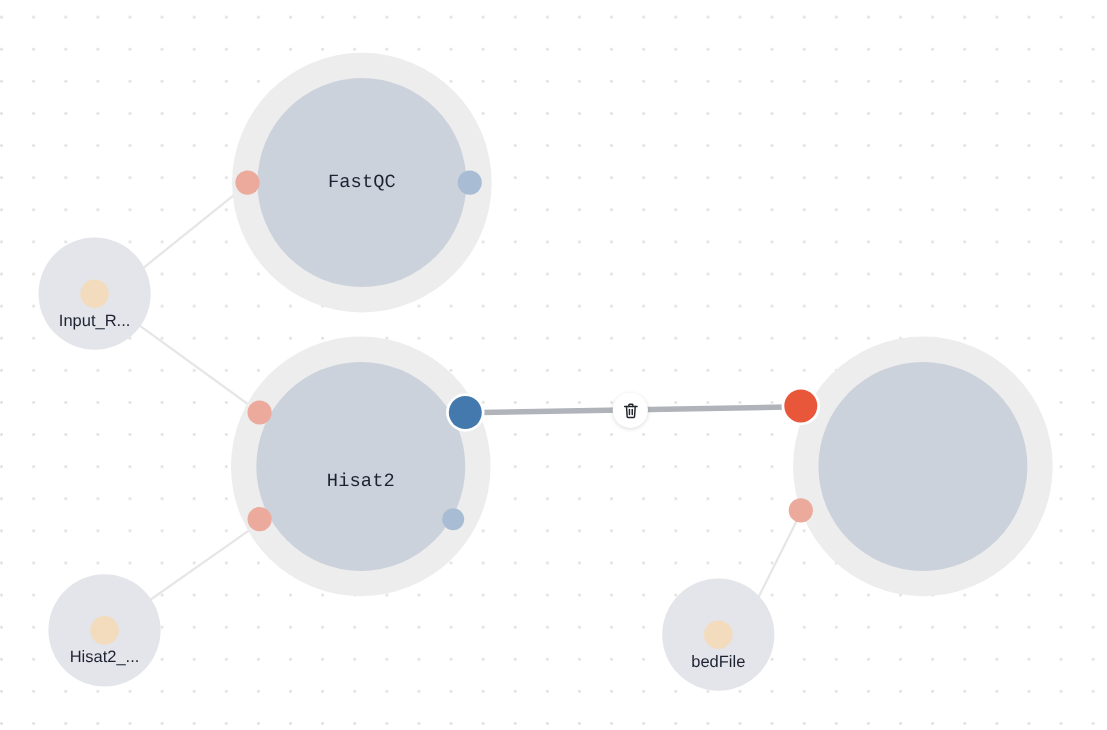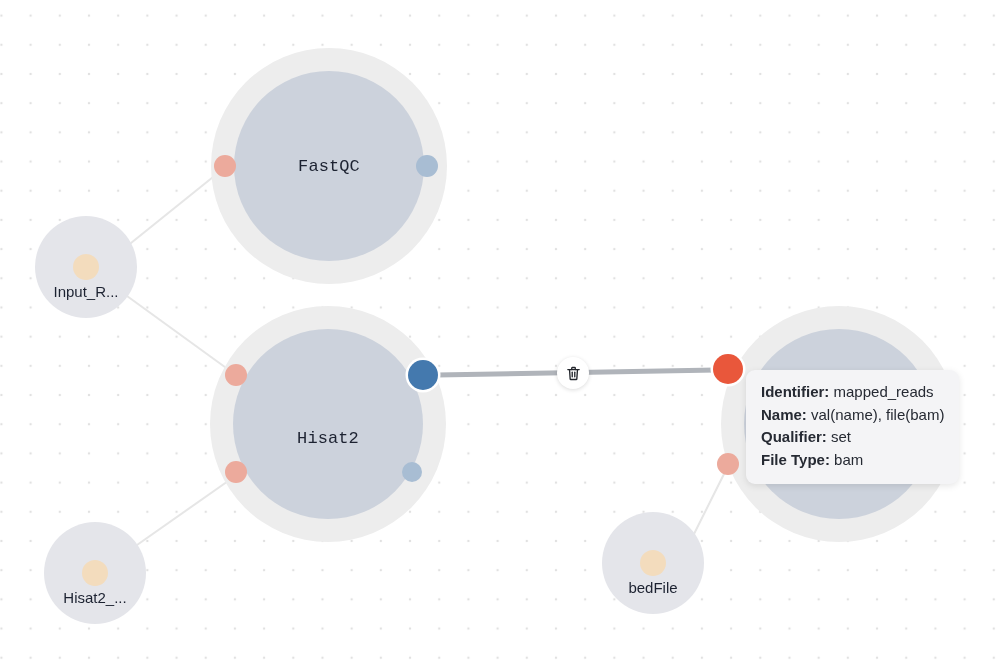--- a/index.html
+++ b/index.html
@@ -151,21 +151,21 @@
 
   <div id="data-layer">
       <div class="data-node" style="left: 35px; top: 216px; width: 102px; height: 102px; background: rgb(228, 229, 234);">
         <div class="data-dot" style="width: 26px; height: 26px; left: 38px; top: 38px; background: rgb(243, 220, 189);"></div>
         <span class="data-label" style="color: rgb(28, 34, 49); top: 67px; left: 50%; transform: translateX(-50%);">Input_R...</span>
       </div>
       <div class="data-node" style="left: 44px; top: 522px; width: 102px; height: 102px; background: rgb(228, 229, 234);">
         <div class="data-dot" style="width: 26px; height: 26px; left: 38px; top: 38px; background: rgb(243, 220, 189);"></div>
         <span class="data-label" style="color: rgb(28, 34, 49); top: 67px; left: 50%; transform: translateX(-50%);">Hisat2_...</span>
       </div>
-      <div class="data-node" style="left: 602px; top: 512px; width: 102px; height: 102px; background: rgb(228, 229, 234);">
+      <div class="data-node" style="left: 602px; top: 526px; width: 102px; height: 102px; background: rgb(228, 229, 234);">
         <div class="data-dot" style="width: 26px; height: 26px; left: 38px; top: 38px; background: rgb(243, 220, 189);"></div>
         <span class="data-label" style="color: rgb(28, 34, 49); top: 67px; left: 50%; transform: translateX(-50%);">bedFile</span>
       </div>
     </div>
 
   <div id="port-layer">
       <div class="port port-in" style="left: 214px; top: 155px; width: 22px; height: 22px;"></div>
       <div class="port port-out" style="left: 416px; top: 155px; width: 22px; height: 22px;"></div>
       <div class="port port-in" style="left: 225px; top: 364px; width: 22px; height: 22px;"></div>
       <div class="port port-in" style="left: 225px; top: 461px; width: 22px; height: 22px;"></div>
@@ -180,20 +180,14 @@
       <svg width="17" height="17" viewBox="0 0 24 24" fill="none" stroke="#23262c" stroke-width="1.9" stroke-linecap="round" stroke-linejoin="round">
         <path d="M4 6.5h16"></path>
         <path d="M9.5 6.5V4.3a.8.8 0 0 1 .8-.8h3.4a.8.8 0 0 1 .8.8v2.2"></path>
         <path d="M6.4 6.5l.9 13.1a1 1 0 0 0 1 .9h7.4a1 1 0 0 0 1-.9l.9-13.1"></path>
         <path d="M10.2 10.3v6.4"></path>
         <path d="M13.8 10.3v6.4"></path>
       </svg>
     </span>
   </div>
 
-  <div class="tooltip" id="port-tooltip" style="left: 746px; top: 370px; background: rgb(244, 244, 246);">
-      <div><span class="k">Identifier:</span><span> mapped_reads</span></div>
-      <div><span class="k">Name:</span><span> val(name), file(bam)</span></div>
-      <div><span class="k">Qualifier:</span><span> set</span></div>
-      <div><span class="k">File Type:</span><span> bam</span></div>
-    </div>
 
 </div>
 
 </body></html>

